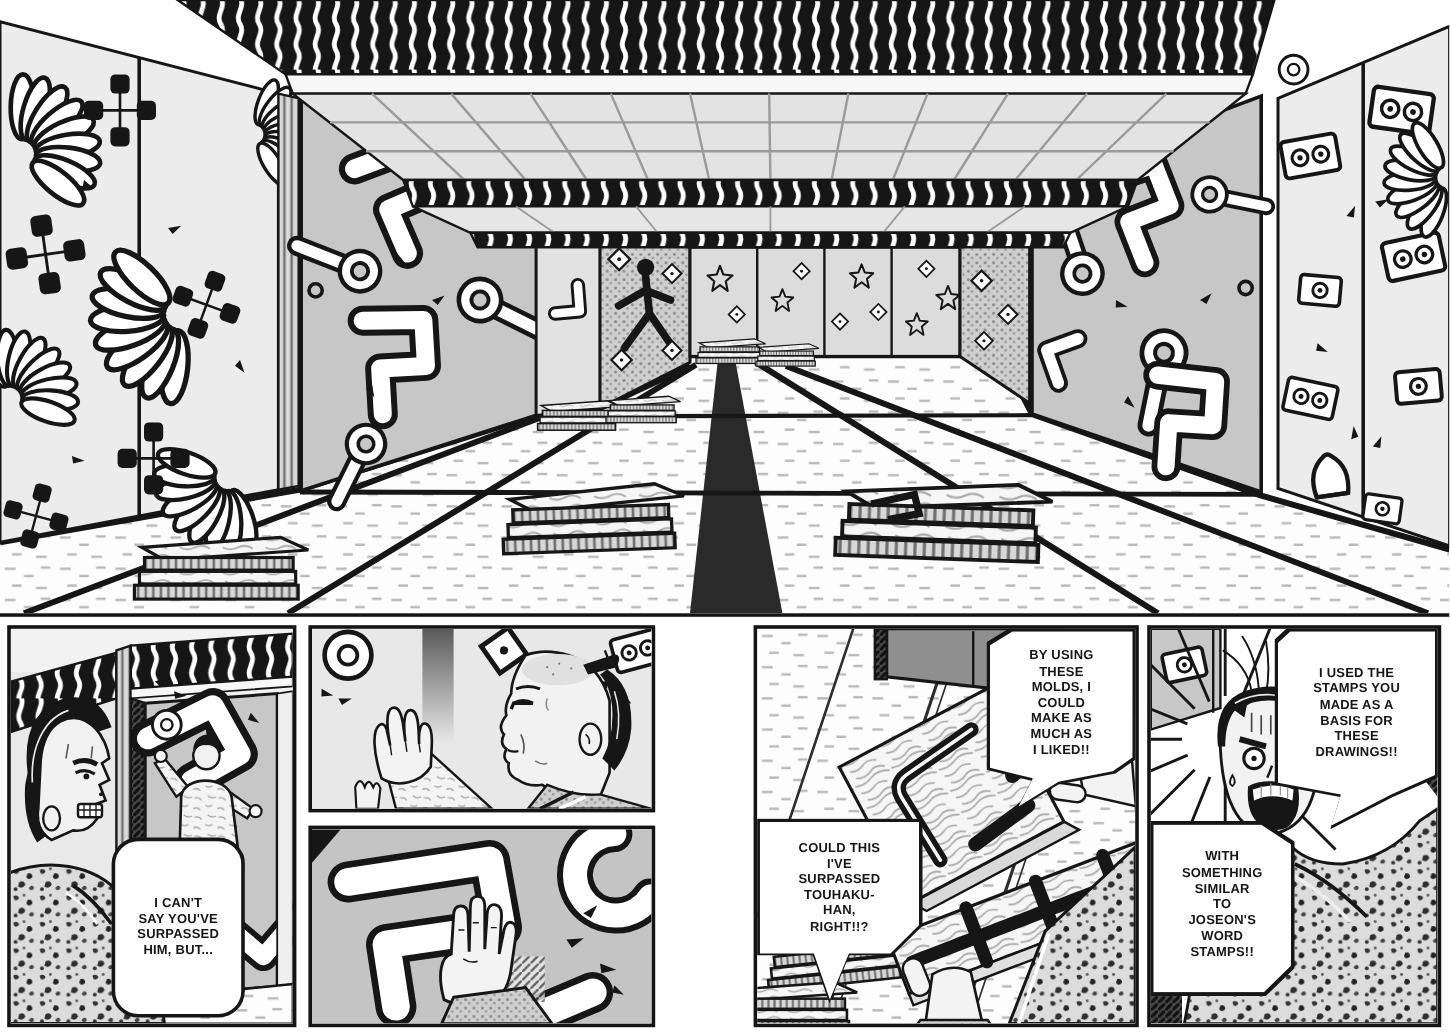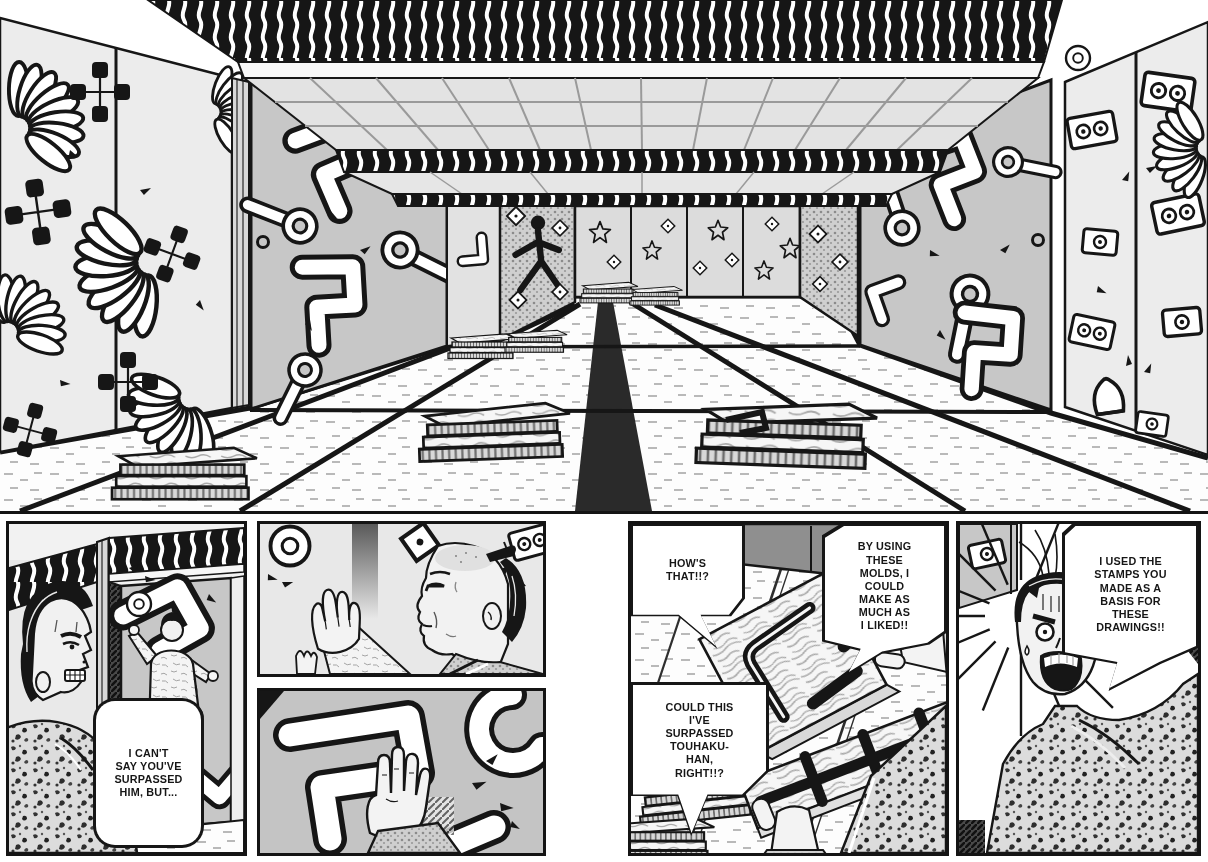--- a/index.html
+++ b/index.html
@@ -526,26 +526,20 @@
         <rect x="-4" y="8" width="30" height="14" rx="7" fill="#f3f3f3" stroke="#161616" stroke-width="2" transform="rotate(8)"></rect>
       </g>
       <g transform="translate(162,300)">
         <rect x="-32" y="-36" width="17" height="32" rx="8" fill="#f3f3f3" stroke="#161616" stroke-width="2" transform="rotate(-22)"></rect>
         <path d="M-16,-12 Q0,-22 16,-14 L26,30 L-22,30 Z" fill="#f3f3f3" stroke="#161616" stroke-width="2.2"></path>
         <polygon points="-26,26 30,26 40,40 -36,40" fill="url(#pStip)" stroke="#161616" stroke-width="2"></polygon>
       </g>
       <polygon points="240,252 315,182 315,329 210,329" fill="url(#pMot)" stroke="#161616" stroke-width="2.5"></polygon>
       <line x1="243" y1="254" x2="218" y2="329" stroke="#fff" stroke-width="3"></line>
     </svg>
-    <div class="bub cb2" style="left:-1px;top:-1px;width:82px;height:126px">
-      <div class="o"></div>
-      <div class="i"></div>
-      <div class="t">HOW'S
-THAT!!?</div>
-    </div>
     <div class="bub cb3" style="right:-1px;top:-1px;width:92px;height:152px">
       <div class="o"></div>
       <div class="i"></div>
       <div class="t">BY USING
 THESE
 MOLDS, I
 COULD
 MAKE AS
 MUCH AS
 I LIKED!!</div>
@@ -622,15 +616,26 @@
     <div class="bub cb5" style="right:-1px;top:-1px;width:104px;height:168px">
       <div class="o"></div>
       <div class="i"></div>
       <div class="t">I USED THE
 STAMPS YOU
 MADE AS A
 BASIS FOR
 THESE
 DRAWINGS!!</div>
     </div>
+    <div class="bub cb6" style="left:-1px;top:160px;width:88px;height:146px">
+      <div class="o"></div>
+      <div class="i"></div>
+      <div class="t">WITH
+SOMETHING
+SIMILAR
+TO
+JOSEON'S
+WORD
+STAMPS!!</div>
+    </div>
   </section>
 
 </div>
 
 </body></html>

